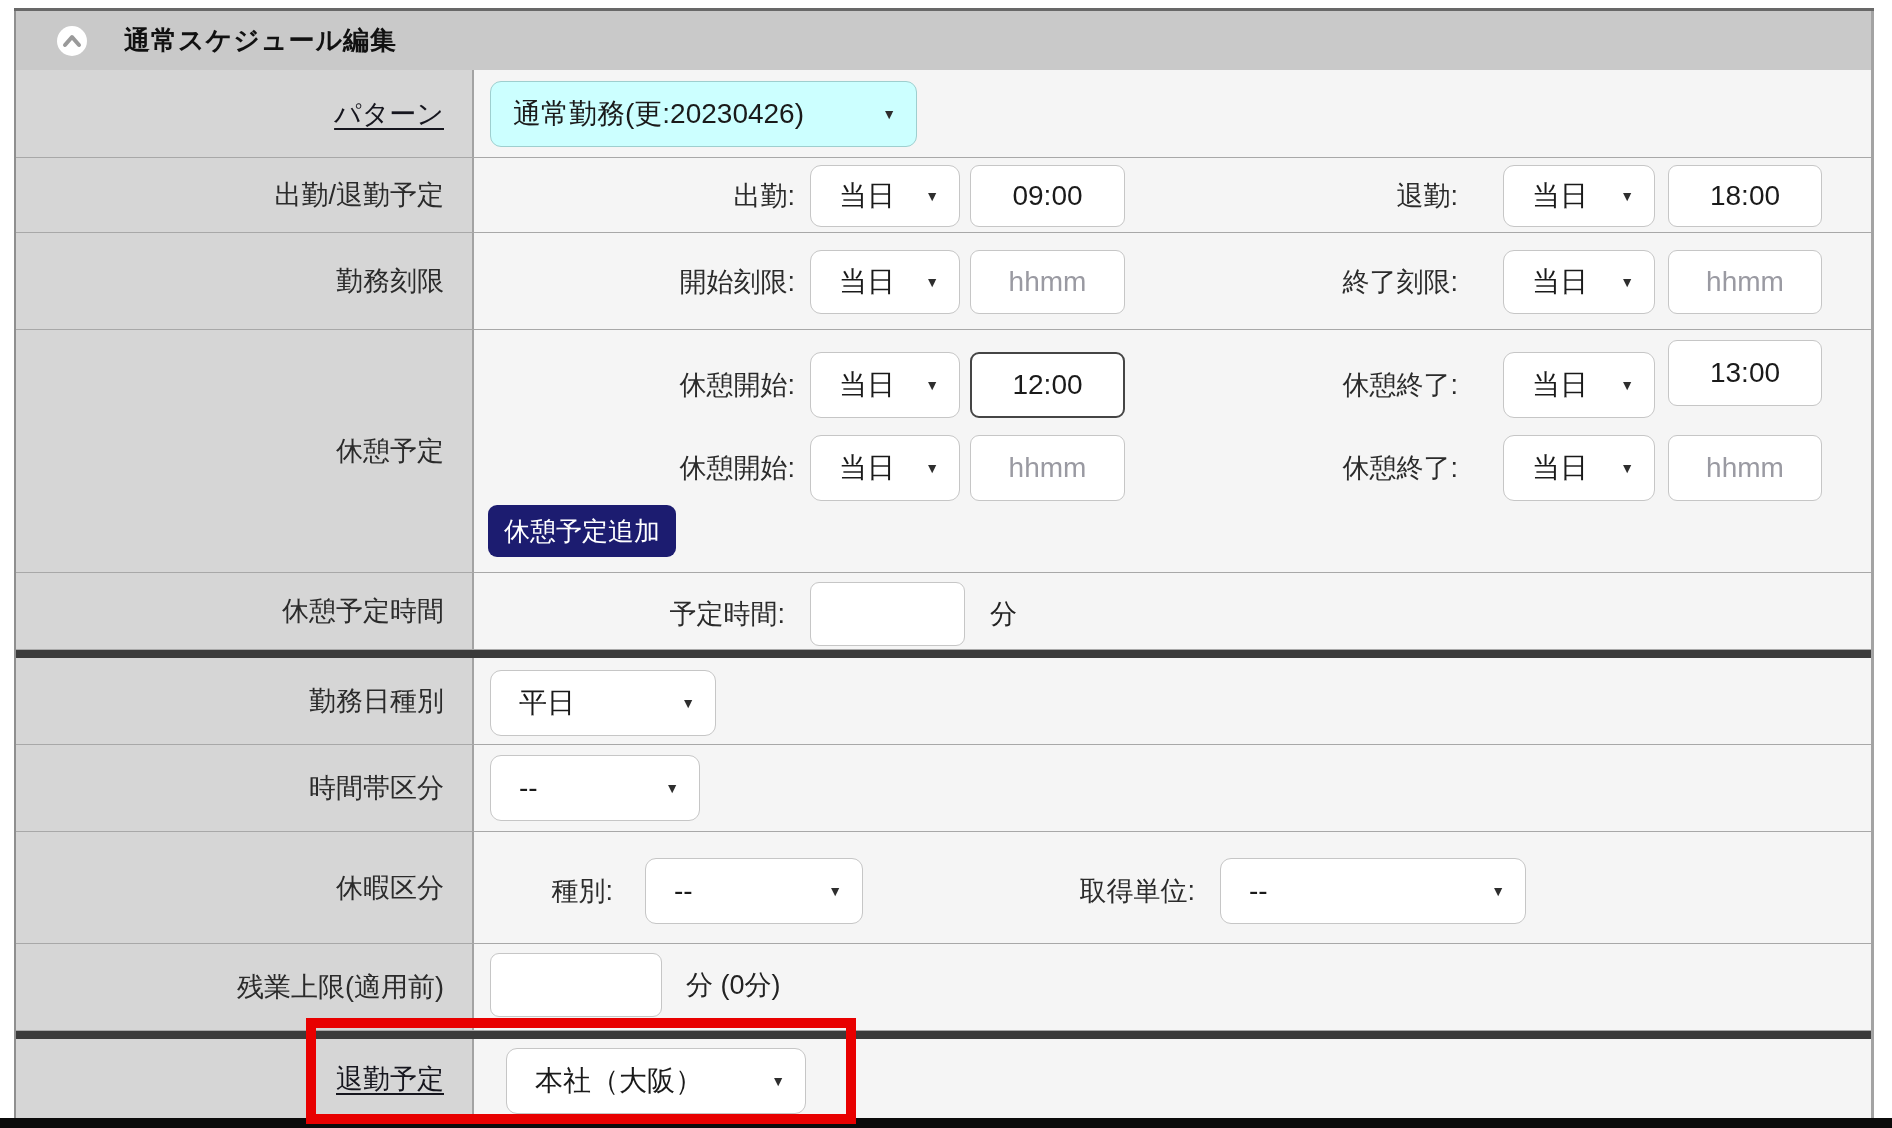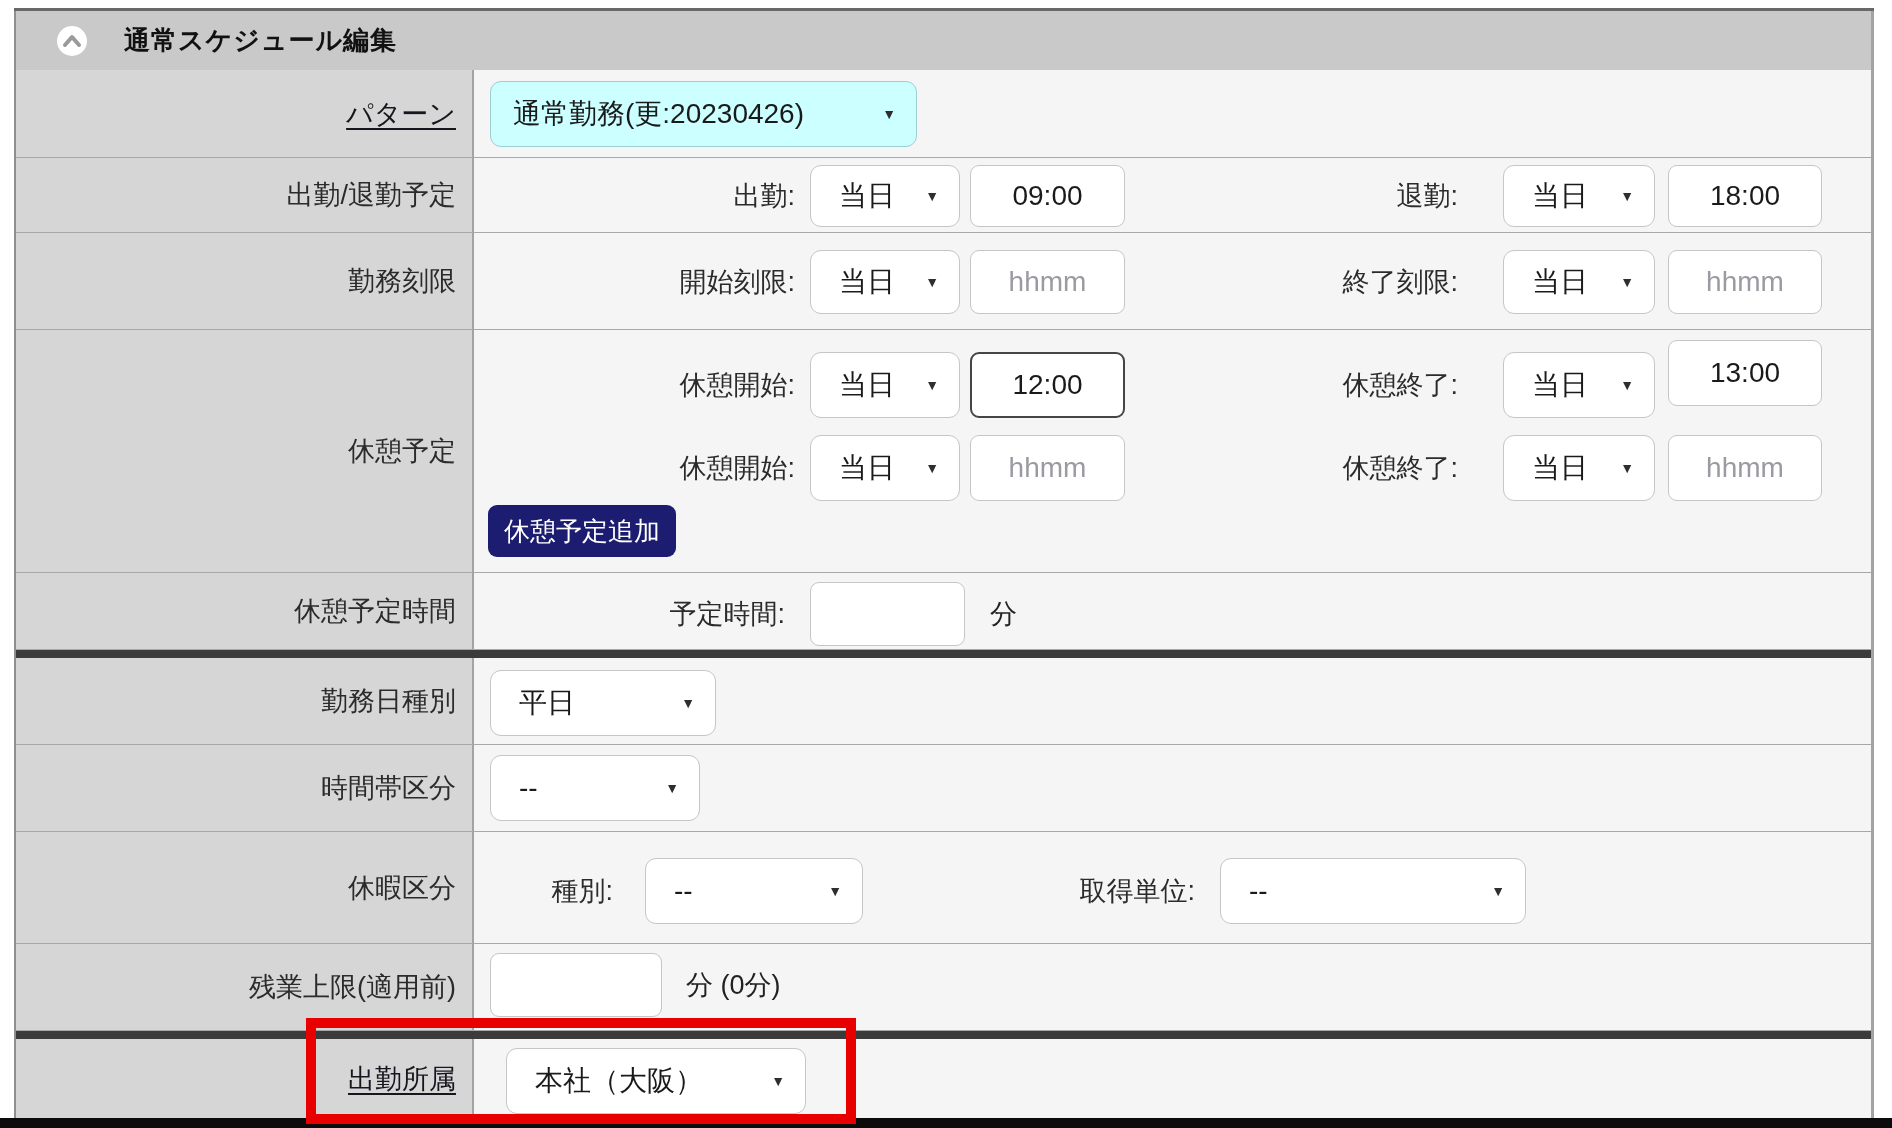--- a/index.html
+++ b/index.html
@@ -6,21 +6,21 @@
   .page{position:relative;width:1892px;height:1128px;background:#ffffff;overflow:hidden;
         font-family:"Liberation Sans","DejaVu Sans",sans-serif;color:#222;}
   .topline{position:absolute;left:14px;top:8px;width:1860px;height:3px;background:#686868;}
   .panel{position:absolute;left:14px;top:11px;width:1860px;height:1107px;
          border-left:2px solid #8f8f8f;border-right:3px solid #a3a3a3;box-sizing:border-box;background:#f5f5f5;}
   .hdr{position:relative;height:59px;background:#c9c9c9;display:flex;align-items:center;}
   .hdr-title{font-size:26px;font-weight:bold;color:#111;margin-left:36px;letter-spacing:1px;}
   .collapse{width:32px;height:32px;margin-left:40px;flex:0 0 auto;}
   .row{position:relative;display:flex;border-bottom:1px solid #a8a8a8;box-sizing:border-box;}
   .lcell{width:458px;flex:0 0 458px;background:#d6d6d6;border-right:2px solid #a3a3a3;box-sizing:border-box;
-         display:flex;align-items:center;justify-content:flex-end;padding-right:16px;
+         display:flex;align-items:center;justify-content:flex-end;padding-right:28px;
          font-size:27px;color:#2b2b2b;}
   .ccell{position:relative;flex:1 1 auto;background:#f5f5f5;}
   .link{color:#16161e;text-decoration:underline;text-underline-offset:5px;cursor:pointer;}
   .clbl{position:absolute;font-size:27px;color:#2b2b2b;text-align:left;display:flex;
         align-items:center;justify-content:flex-end;}
   .sel{position:absolute;background:#ffffff;border:1px solid #c6c6c6;border-radius:11px;
        display:flex;align-items:center;box-sizing:border-box;cursor:pointer;}
   .sel-t{font-size:28px;color:#1a1a1a;padding-left:28px;white-space:nowrap;}
   .caret{position:absolute;right:20px;top:50%;transform:translateY(-50%);font-size:14px;color:#2e2e2e;}
   .sel.cyan{background:#ccffff;border:1px solid #9ecfcf;}
@@ -187,21 +187,21 @@
       <div class="ccell">
         <input class="inp" style="left: 16px; top: 9px; width: 172px; height: 64px;" value="">
         <div class="unit" style="left:212px;top:9px;height:64px">分 (0分)</div>
       </div>
     </div>
 
     <div class="sep"></div>
 
     <div class="row" style="height:79px;border-bottom:none">
       <div class="lcell">
-        <span class="link">出勤所属</span>
+        <span class="link">退勤予定</span>
       </div>
       <div class="ccell">
         <div class="sel" style="left:32px;top:9px;width:300px;height:66px">
           <span class="sel-t">本社（大阪）</span>
           <span class="caret">▼</span>
         </div>
       </div>
     </div>
 
   </div>

